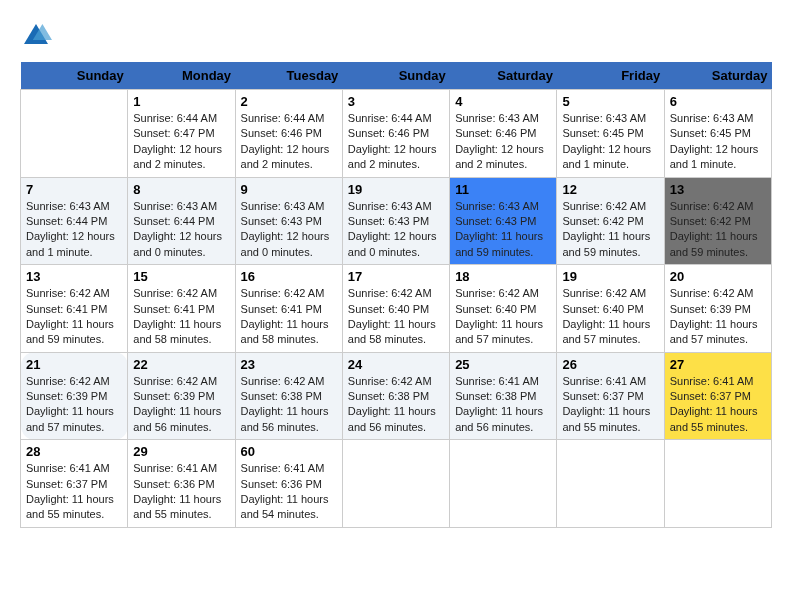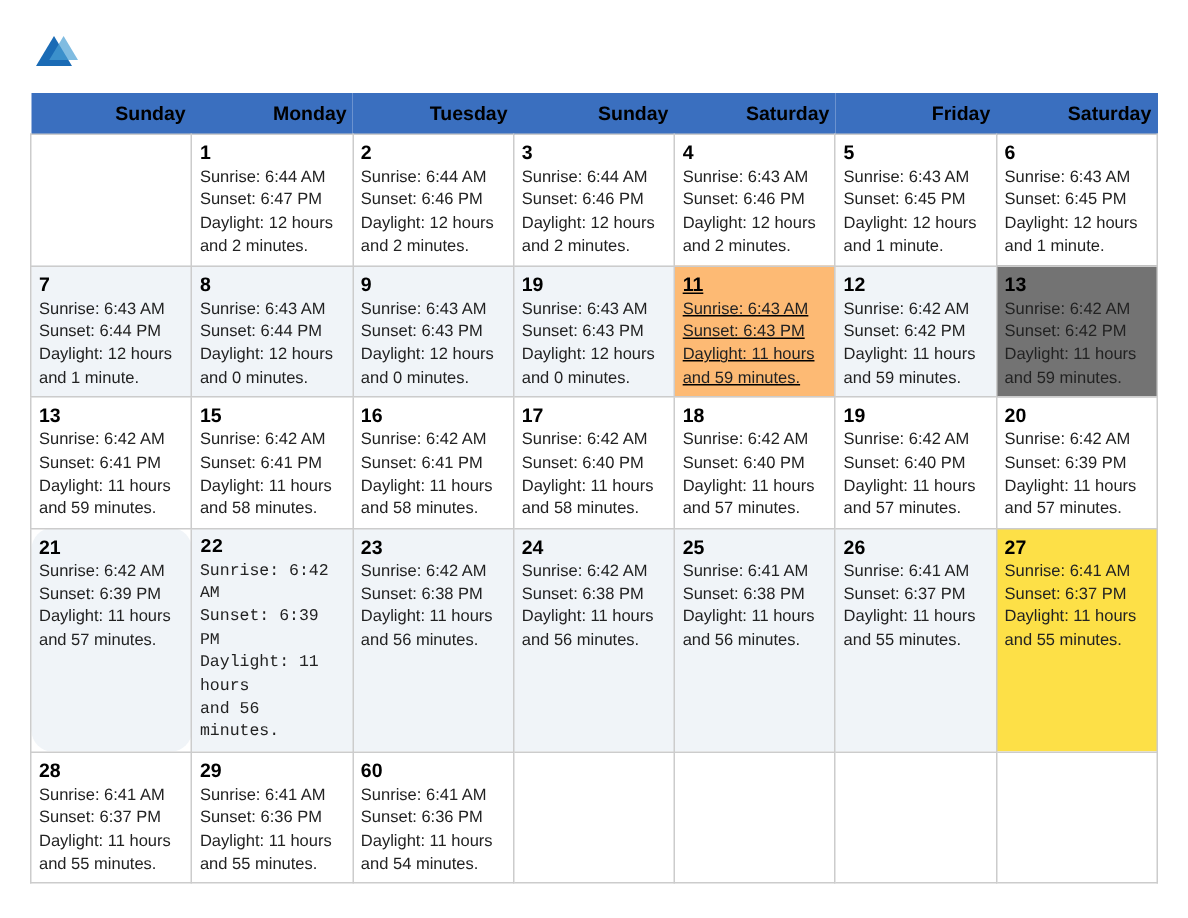--- a/index.html
+++ b/index.html
@@ -190,21 +190,21 @@
 Daylight: 12 hours
 and 0 minutes.</div>
         </td>
         <td style="background: rgb(240, 244, 248);">
           <div class="day-num">19</div>
           <div class="day-info" style="white-space: pre-line;">Sunrise: 6:43 AM
 Sunset: 6:43 PM
 Daylight: 12 hours
 and 0 minutes.</div>
         </td>
-        <td style="background: #fdba74; text-decoration: underline;">
+        <td style="background: #3b82f6;">
           <div class="day-num">11</div>
           <div class="day-info" style="white-space: pre-line;">Sunrise: 6:43 AM
 Sunset: 6:43 PM
 Daylight: 11 hours
 and 59 minutes.</div>
         </td>
         <td style="background: rgb(240, 244, 248);">
           <div class="day-num">12</div>
           <div class="day-info" style="white-space: pre-line;">Sunrise: 6:42 AM
 Sunset: 6:42 PM
@@ -271,21 +271,21 @@
         </td>
       </tr>
       <tr>
         <td style="background: rgb(240, 244, 248); border-radius: 14px;">
           <div class="day-num">21</div>
           <div class="day-info" style="white-space: pre-line;">Sunrise: 6:42 AM
 Sunset: 6:39 PM
 Daylight: 11 hours
 and 57 minutes.</div>
         </td>
-        <td style="background: rgb(240, 244, 248); font-family: Liberation Mono, monospace;">
+        <td style="background: rgb(240, 244, 248);">
           <div class="day-num">22</div>
           <div class="day-info" style="white-space: pre-line;">Sunrise: 6:42 AM
 Sunset: 6:39 PM
 Daylight: 11 hours
 and 56 minutes.</div>
         </td>
         <td style="background: rgb(240, 244, 248);">
           <div class="day-num">23</div>
           <div class="day-info" style="white-space: pre-line;">Sunrise: 6:42 AM
 Sunset: 6:38 PM

